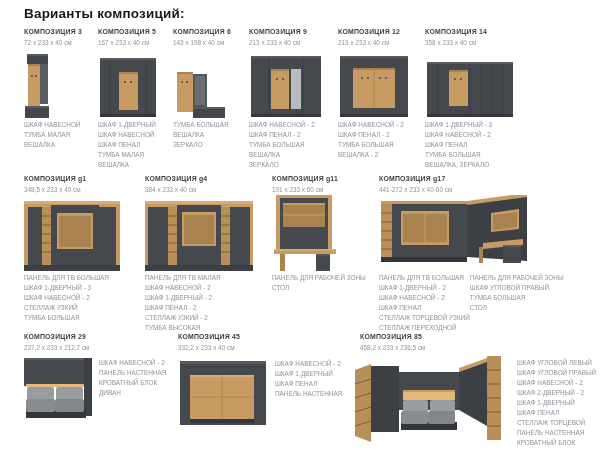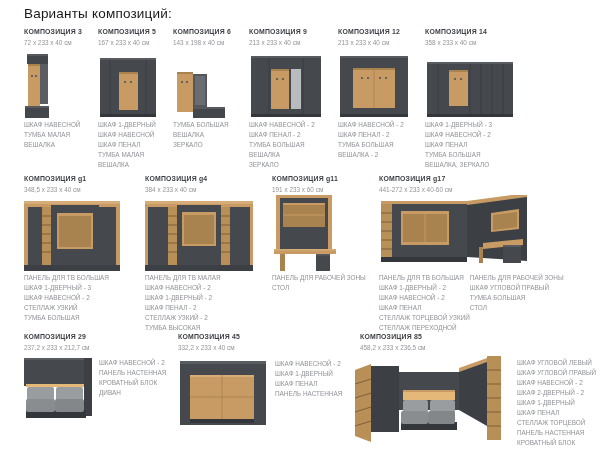--- a/index.html
+++ b/index.html
@@ -6,21 +6,21 @@
   body {
     width:600px; height:450px;
     background:#ffffff;
     font-family:"Liberation Sans", sans-serif;
     position:relative;
     overflow:hidden;
     color:#3b3f45;
   }
   .page-title {
     position:absolute; left:24px; top:6px;
-    font-size:13.5px; font-weight:normal; color:#17191c;
+    font-size:13.5px; font-weight:bold; color:#17191c;
     letter-spacing:0.2px;
   }
   .card { position:absolute; }
   .cname {
     font-size:6.9px; font-weight:bold; color:#3b3f45;
     letter-spacing:0.2px; white-space:nowrap;
   }
   .dims {
     font-size:6.4px; color:#919499; margin-top:4px; white-space:nowrap;
   }

